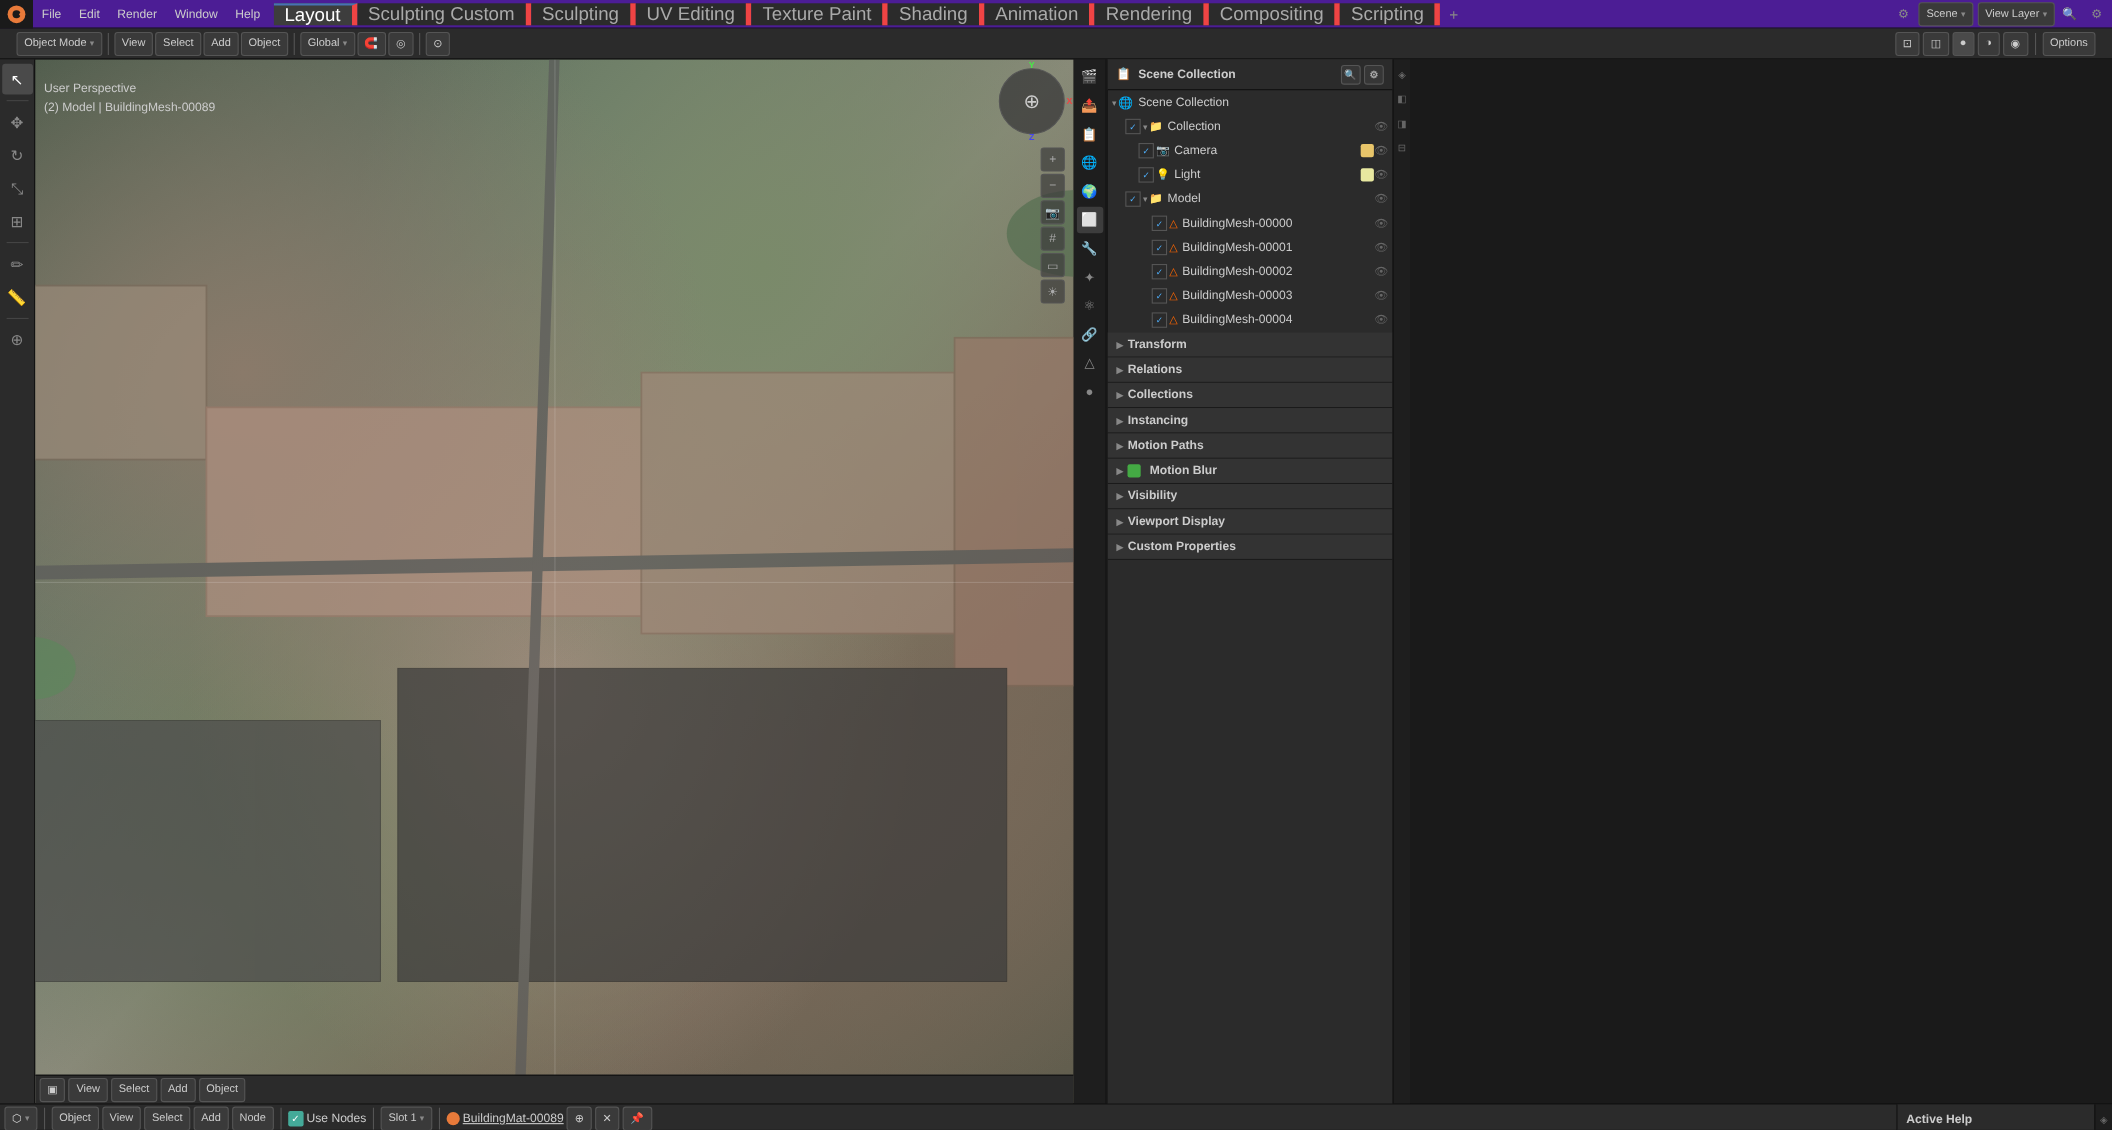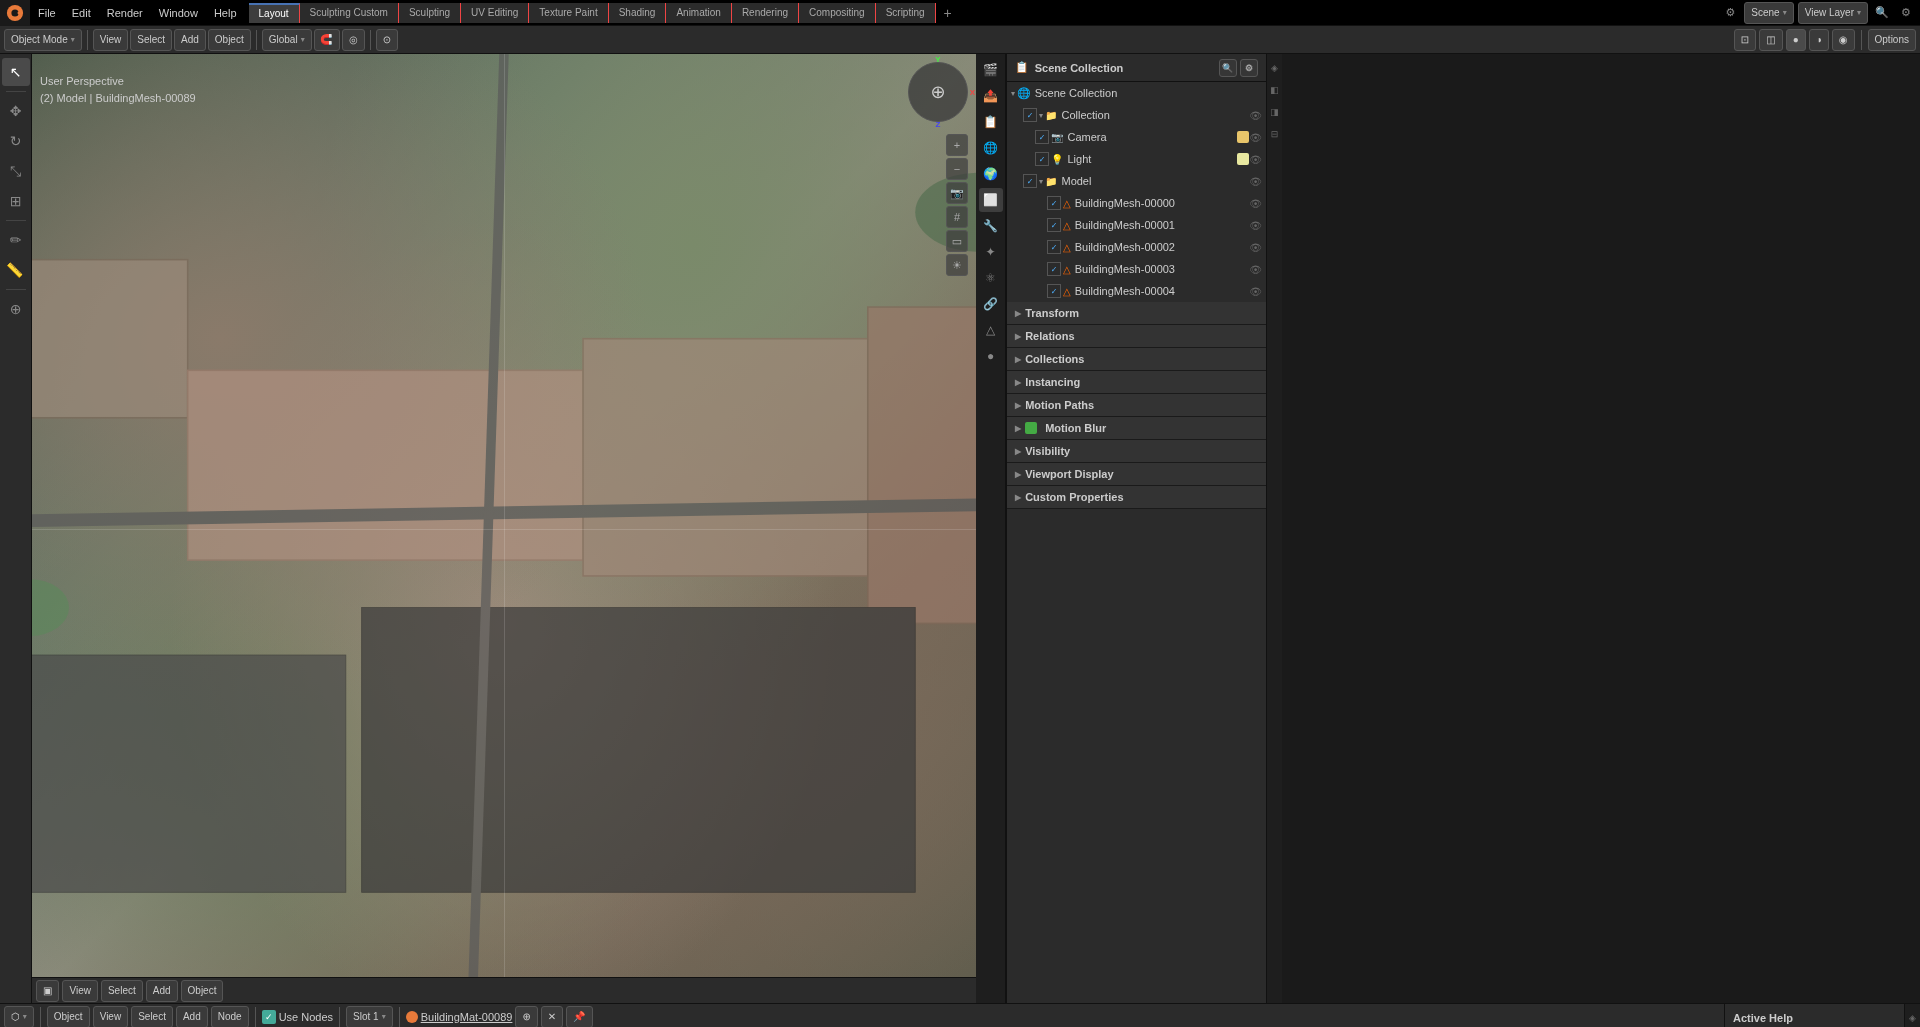--- a/index.html
+++ b/index.html
@@ -11,21 +11,21 @@
       font-size: 11px;
       color: #ccc;
       overflow: hidden;
       user-select: none;
     }
 
     
     #top-menu {
       width: 100%;
       height: 26px;
-      background: #000000;
+      background: #4c1d95;
       display: flex;
       align-items: center;
       border-bottom: 1px solid #111;
     }
     .menu-logo {
       width: 30px;
       height: 26px;
       background: #1a1a1a;
       display: flex;
       align-items: center;
@@ -47,24 +47,24 @@
       align-items: center;
       margin-left: 4px;
       flex: 1;
     }
     .workspace-tab {
       padding: 0 10px;
       height: 20px;
       display: flex;
       align-items: center;
       cursor: pointer;
-      font-size: 10px;
+      font-size: 17px;
       color: #aaa;
       background: #2b2b2b;
-      border-right: 1px solid #ef4444;
+      border-right: 5px solid #ef4444;
     }
     .workspace-tab.active {
       background: #3d3d3d;
       color: #fff;
       border-top: 2px solid #4772B3;
     }
     .plus-tab {
       padding: 0 8px;
       height: 26px;
       display: flex;
@@ -93,21 +93,21 @@
     }
 
     
     #second-toolbar {
       width: 100%;
       height: 28px;
       background: #2b2b2b;
       display: flex;
       align-items: center;
       border-bottom: 1px solid #111;
-      padding: 0 4px;
+      padding: 0 15px;
       gap: 2px;
     }
     .toolbar-btn {
       padding: 2px 6px;
       height: 22px;
       background: #3a3a3a;
       border: 1px solid #555;
       border-radius: 3px;
       color: #ccc;
       font-size: 10px;

